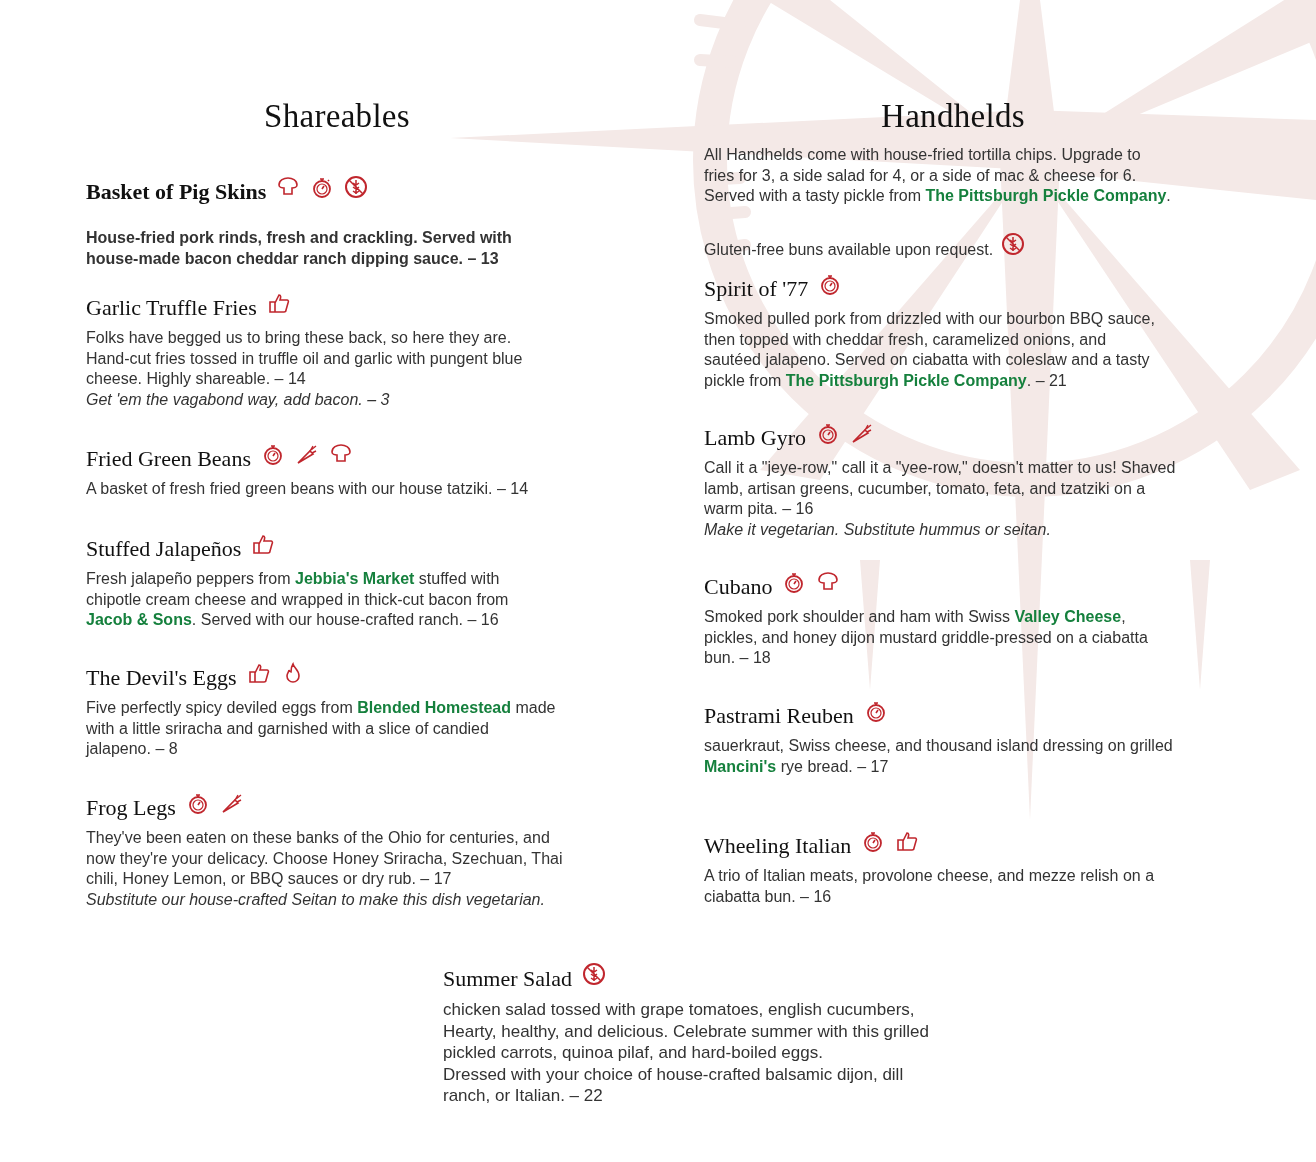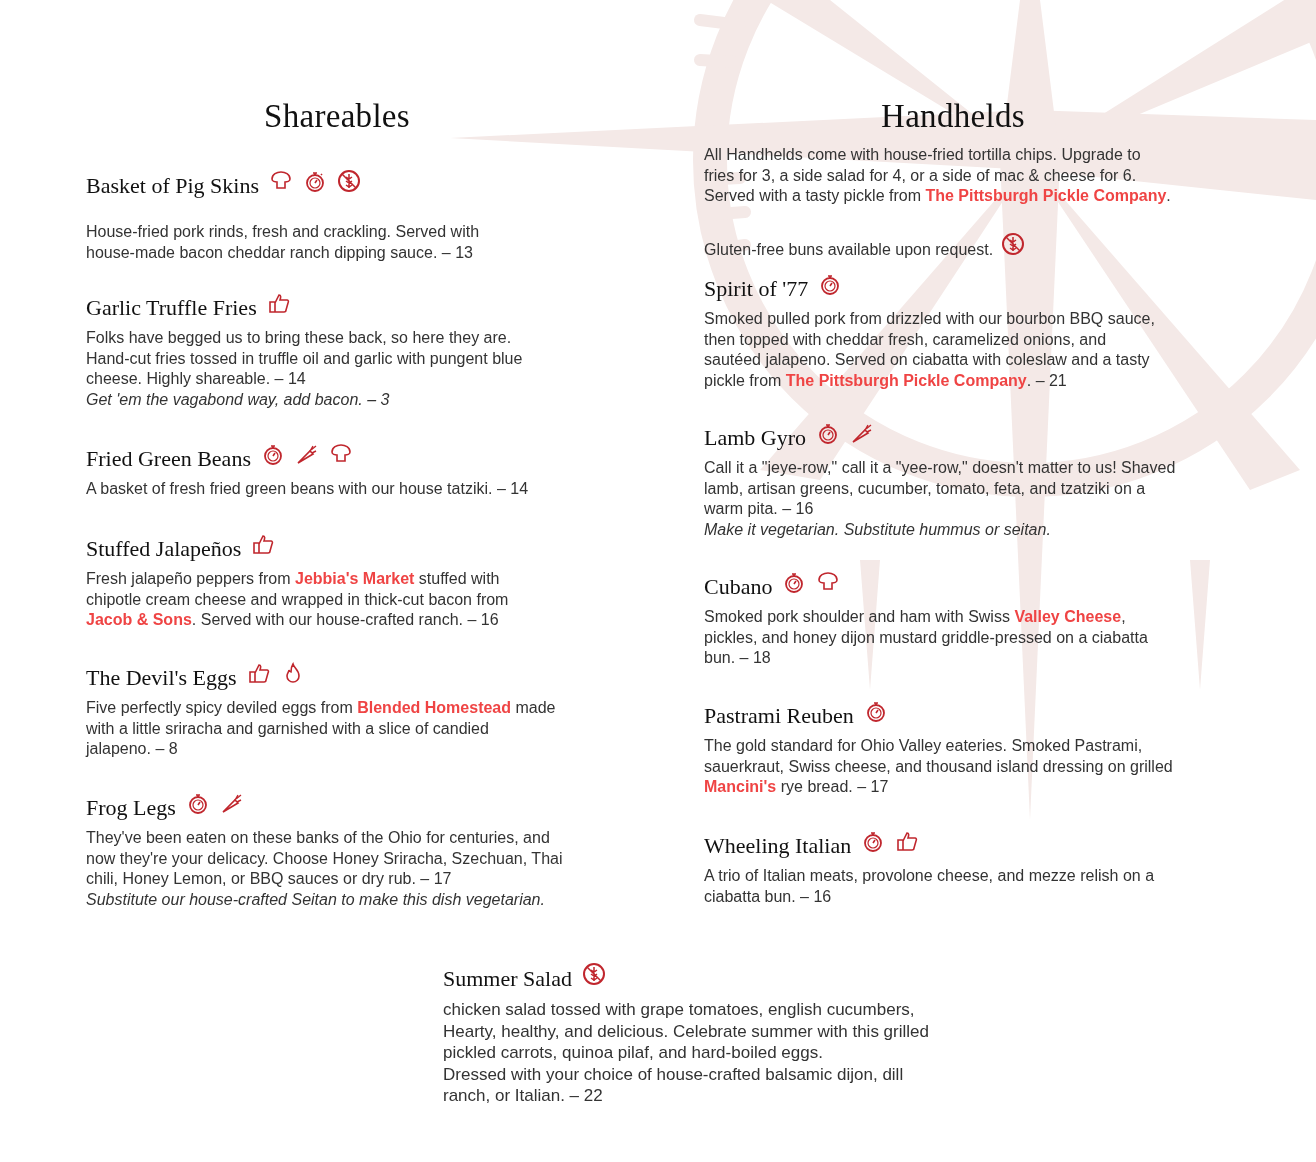--- a/index.html
+++ b/index.html
@@ -5,21 +5,21 @@
   html,body{margin:0;padding:0;background:#fff;}
   body{width:1316px;height:1162px;position:relative;overflow:hidden;font-family:"Liberation Sans",sans-serif;color:#2a2a2a;}
   .bg{position:absolute;left:0;top:0;width:1316px;height:1162px;z-index:0;}
   .content{position:relative;z-index:1;}
   .col-title{position:absolute;font-family:"Liberation Serif",serif;font-size:33px;color:#111;letter-spacing:0.3px;}
   .item{position:absolute;}
   .name{font-family:"Liberation Serif",serif;font-size:22px;color:#111;display:flex;align-items:flex-end;gap:10px;line-height:28px;}
   .name .icons{display:inline-flex;gap:10px;align-items:center;position:relative;top:-6px;}
   .icon{width:24px;height:26px;display:inline-block;}
   .desc{font-size:16px;line-height:20.5px;color:#333;margin-top:6px;}
-  .desc b{color:#ef4444;}
+  .desc b{color:#15803d;}
   .note{font-style:italic;}
 </style>
 </head>
 <body>
 
 <svg class="bg" viewBox="0 0 1316 1162">
   <g fill="#f4e9e7" stroke="none">
     <circle cx="1030" cy="160" r="320" fill="none" stroke="#f4e9e7" stroke-width="34"></circle>
     <polygon points="450,138 1030,110 1030,170"></polygon>
     <polygon points="1030,110 1316,120 1316,200 1030,170"></polygon>
@@ -38,21 +38,21 @@
     <line x1="700" y1="180" x2="740" y2="178"></line>
     <line x1="705" y1="215" x2="745" y2="212"></line>
     <line x1="710" y1="250" x2="745" y2="245"></line>
   </g>
 </svg>
 
 <div class="content">
   <div class="col-title" style="left:264px;top:98px;">Shareables</div>
   <div class="col-title" style="left:881px;top:98px;">Handhelds</div>
 
-  <div class="item" style="left:86px;top:172px;">
+  <div class="item" style="left:86px;top:178px;font-weight:bold;">
     <div class="name">
         <span>Basket of Pig Skins</span>
       <span class="icons">
         <svg class="icon" viewBox="0 0 24 24">
             <path d="M3 10c0-5 5-7 9-7s9 2 9 7c0 2-3 3-5 3v6H8v-6c-2 0-5-1-5-3z" fill="none" stroke="#c0262d" stroke-width="1.6"></path>
           </svg>
         <svg class="icon" viewBox="0 0 24 24">
             <circle cx="12" cy="14" r="8" fill="none" stroke="#c0262d" stroke-width="1.8"></circle>
             <circle cx="12" cy="14" r="5" fill="none" stroke="#c0262d" stroke-width="1.2"></circle>
             <path d="M12 14l2-3M10 4h4M12 4v2M18 5l1 1" stroke="#c0262d" stroke-width="1.6" fill="none"></path>
@@ -250,21 +250,20 @@
         <span>Pastrami Reuben</span>
       <span class="icons">
           <svg class="icon" viewBox="0 0 24 24">
             <circle cx="12" cy="14" r="8" fill="none" stroke="#c0262d" stroke-width="1.8"></circle>
             <circle cx="12" cy="14" r="5" fill="none" stroke="#c0262d" stroke-width="1.2"></circle>
             <path d="M12 14l2-3M10 4h4M12 4v2" stroke="#c0262d" stroke-width="1.6" fill="none"></path>
           </svg>
         </span>
       </div>
     <div class="desc">
-      <div>The gold standard for Ohio Valley eateries. Smoked Pastrami,</div>
       <div>sauerkraut, Swiss cheese, and thousand island dressing on grilled</div>
       <div><b>Mancini's</b><span> rye bread. – 17</span></div>
     </div>
   </div>
 
   <div class="item" style="left:704px;top:832px;">
     <div class="name">
         <span>Wheeling Italian</span>
       <span class="icons">
         <svg class="icon" viewBox="0 0 24 24">

